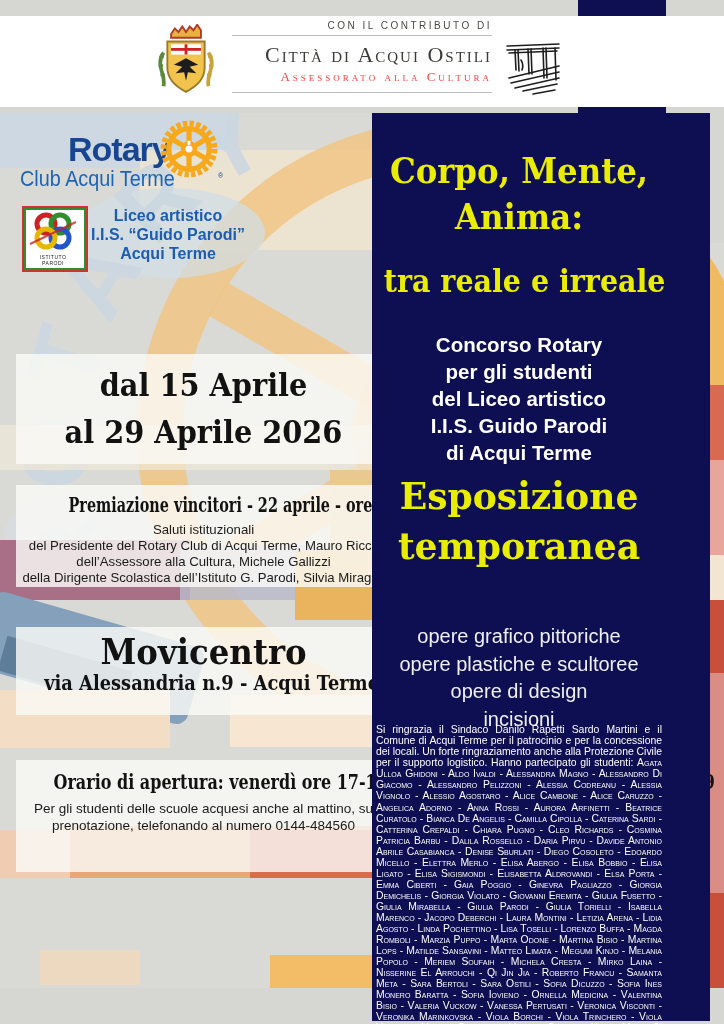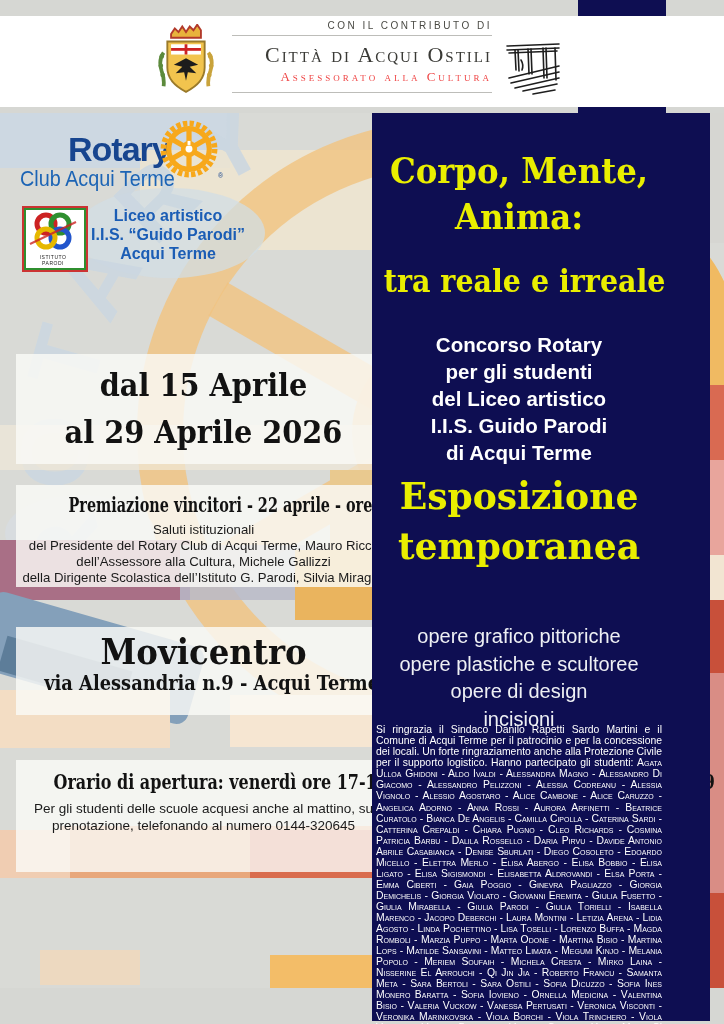--- a/index.html
+++ b/index.html
@@ -139,21 +139,21 @@
       <span class="scale85">via Alessandria n.9 - Acqui Terme</span>
     </div>
   </div>
 
   <div class="band hours-band">
     <div class="serifb hours-text">
       <span class="scale80 prew">Orario di apertura: venerdì  ore 17-19
 sabato e domenica  ore 10-12; 17-19</span>
     </div>
     <div class="hours-note pre">Per gli studenti delle scuole acquesi anche al mattino, su
-prenotazione, telefonando al numero 0144-320645</div>
+prenotazione, telefonando al numero 0144-484560</div>
   </div>
 
   <div class="rotary-word">Rotary</div>
 
   <svg class="rotary-gear" viewBox="0 0 100 100">
     <g fill="none" stroke="#f7a81b">
       <circle cx="50" cy="50" r="44" stroke-width="10" stroke-dasharray="7.5 4"></circle>
       <circle cx="50" cy="50" r="35" stroke-width="9"></circle>
       <g stroke-width="9">
         <line x1="50" y1="50" x2="50" y2="12"></line>

